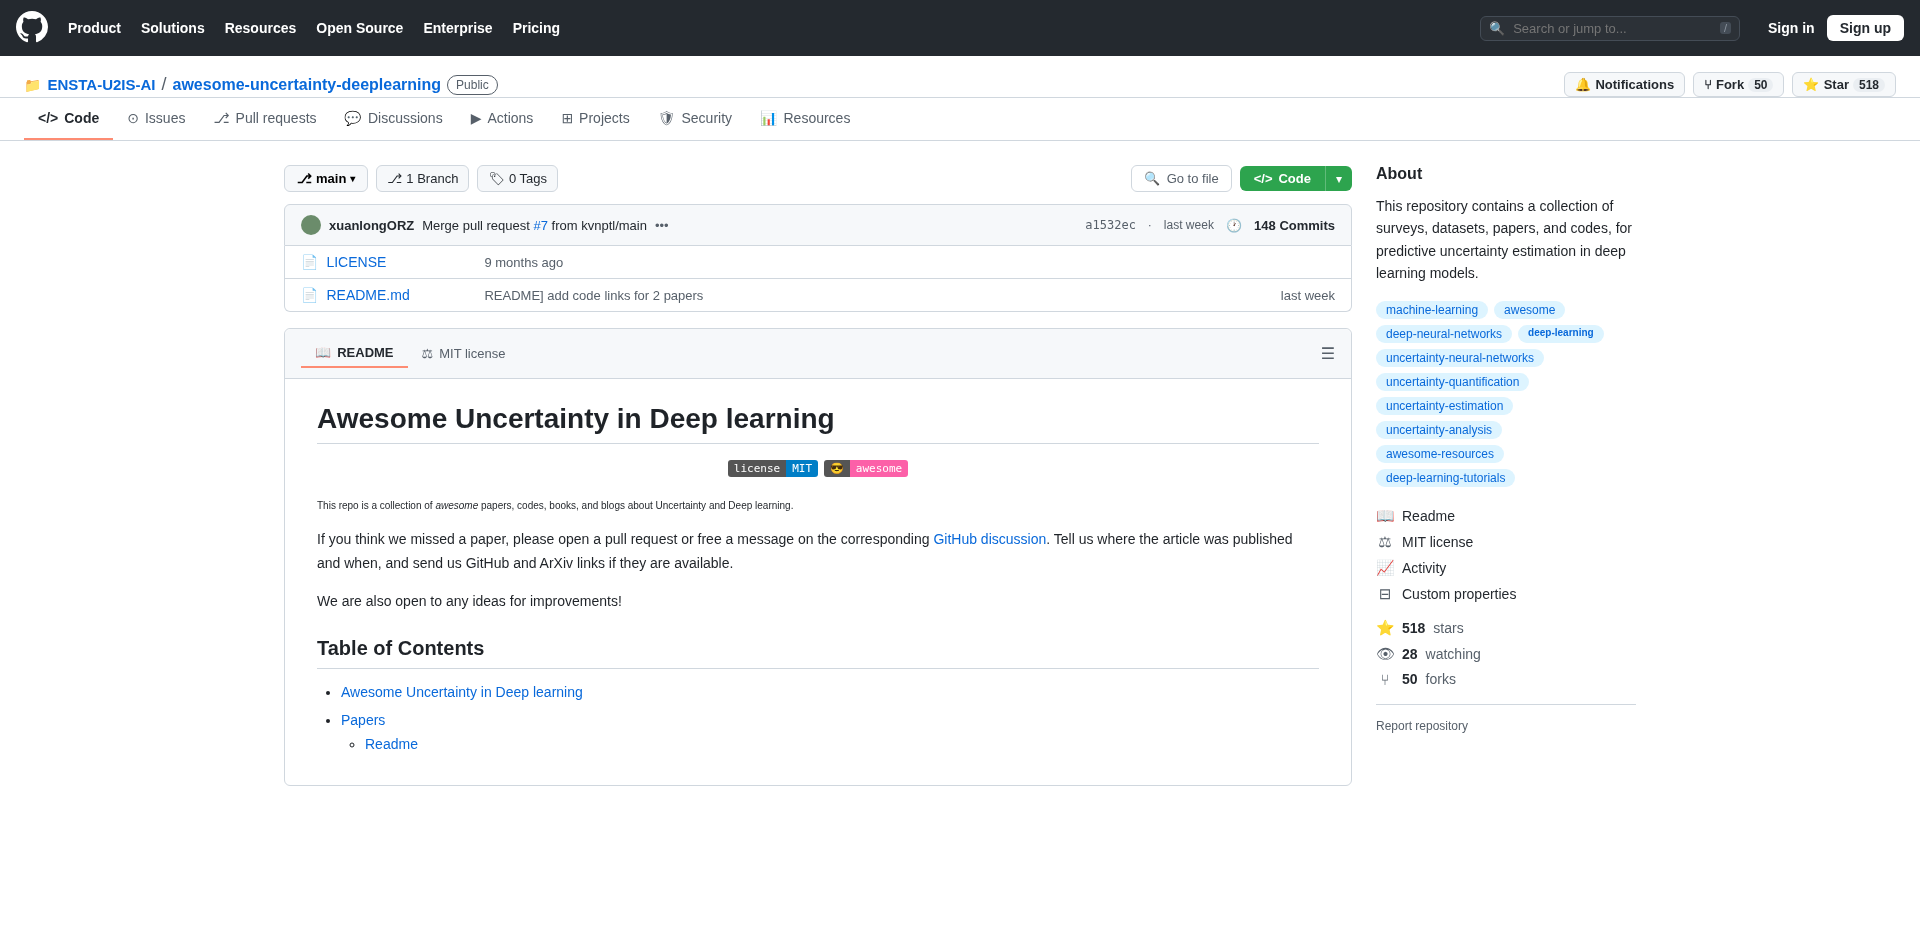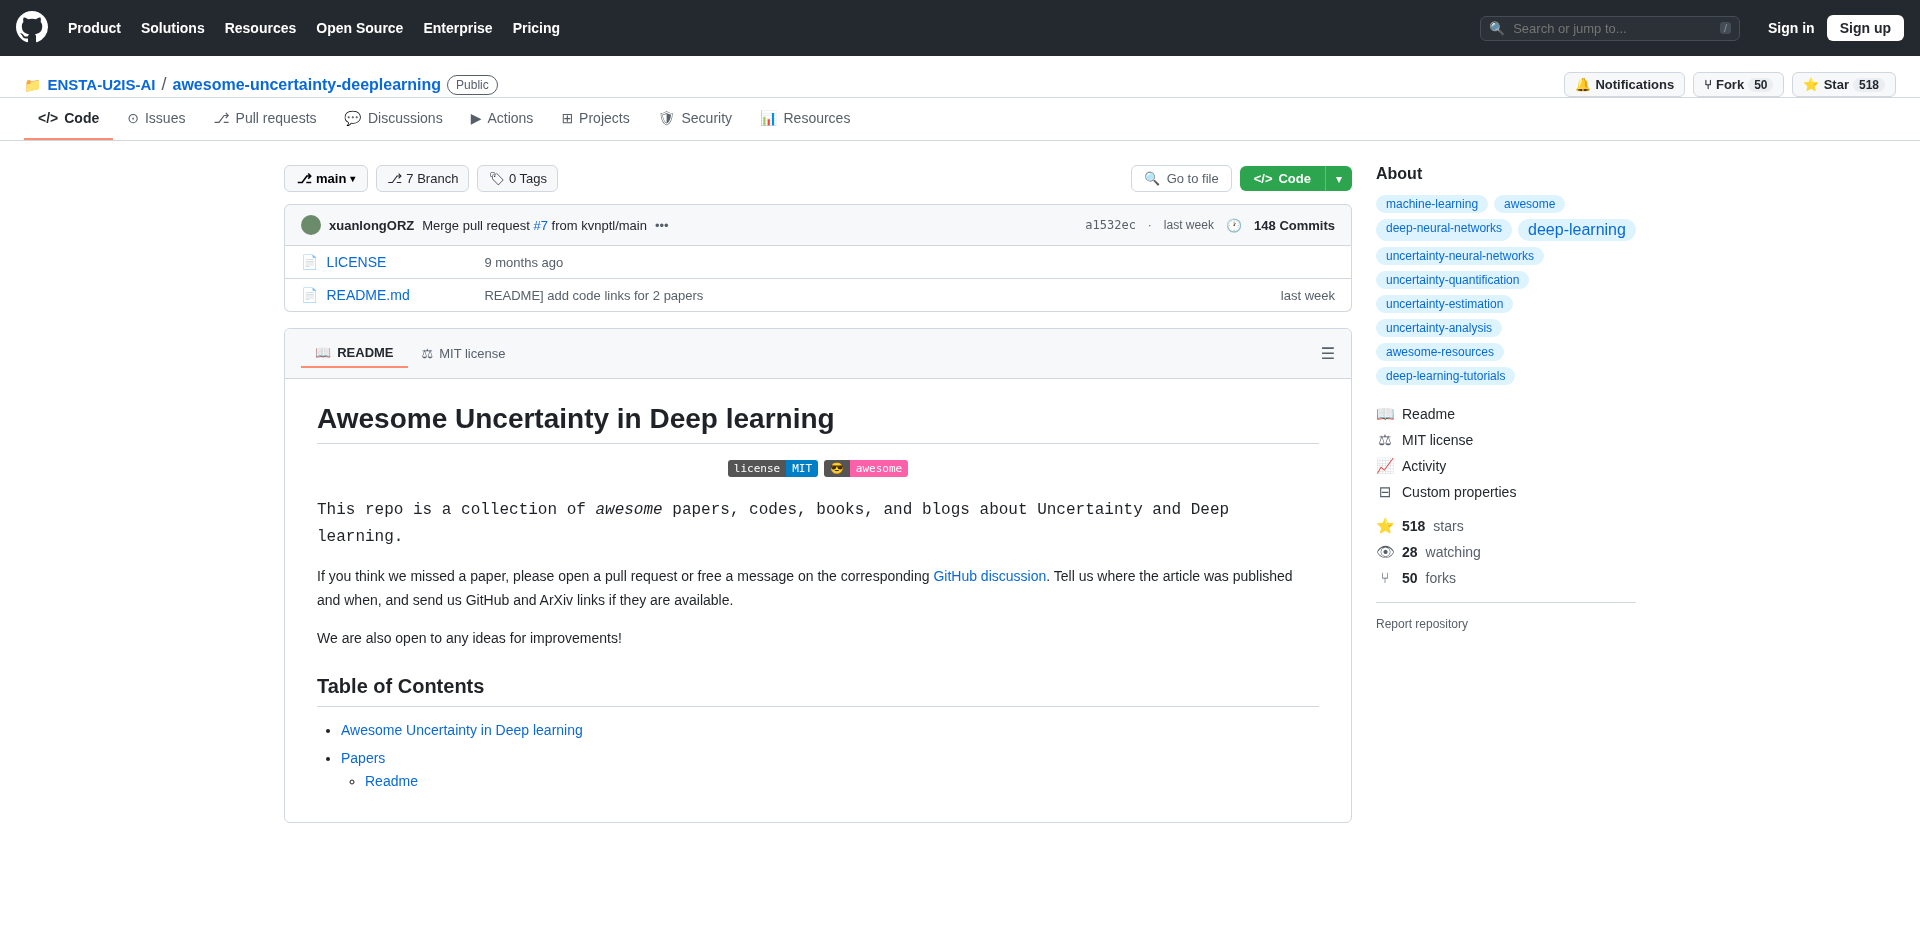--- a/index.html
+++ b/index.html
@@ -104,21 +104,21 @@
 
     <div style="display:flex;align-items:center;justify-content:space-between;margin-bottom:12px;">
       <div style="display:flex;align-items:center;gap:8px;">
         <button style="display:flex;align-items:center;gap:4px;background:#f6f8fa;border:1px solid #d0d7de;border-radius:6px;padding:5px 12px;cursor:pointer;font-size:13px;font-weight:600;">
           <span>⎇</span>
           <span>main</span>
           <span style="font-size:10px;">▾</span>
         </button>
         <a style="display:flex;align-items:center;gap:4px;color:#24292f;font-size:13px;font-weight:500;cursor:pointer;text-decoration:none;padding:5px 10px;background:#f6f8fa;border:1px solid #d0d7de;border-radius:6px;">
           <span>⎇</span>
-          <span>7 Branch</span>
+          <span>1 Branch</span>
         </a>
         <a style="display:flex;align-items:center;gap:4px;color:#24292f;font-size:13px;font-weight:500;cursor:pointer;text-decoration:none;padding:5px 10px;background:#f6f8fa;border:1px solid #d0d7de;border-radius:6px;">
           <span>🏷</span>
           <span>0 Tags</span>
         </a>
       </div>
       <div style="display:flex;align-items:center;gap:8px;">
         <div style="display:flex;align-items:center;gap:6px;border:1px solid #d0d7de;border-radius:6px;padding:5px 12px;background:#fff;color:#57606a;font-size:13px;cursor:pointer;">
           <span>🔍</span>
           <span>Go to file</span>
@@ -188,21 +188,21 @@
           <div style="display:flex;align-items:center;">
             <span style="background:#555;color:white;font-size:11px;padding:2px 6px;border-radius:3px 0 0 3px;font-family:monospace;">license</span>
             <span style="background:#007ec6;color:white;font-size:11px;padding:2px 6px;border-radius:0 3px 3px 0;font-family:monospace;">MIT</span>
           </div>
           <div style="display:flex;align-items:center;">
             <span style="background:#555;color:white;font-size:11px;padding:2px 6px;border-radius:3px 0 0 3px;font-family:monospace;">😎</span>
             <span style="background:#fc60a8;color:white;font-size:11px;padding:2px 6px;border-radius:0 3px 3px 0;font-family:monospace;">awesome</span>
           </div>
         </div>
 
-        <p style="font-size:16px;line-height:1.7;margin-bottom:14px;color:#1f2328;font-family:Liberation Mono, monospace;">
+        <p style="font-size:10px;line-height:1.7;margin-bottom:14px;color:#1f2328;">
           <span>This repo is a collection of </span><em>awesome</em><span> papers, codes, books, and blogs about Uncertainty and Deep learning.</span>
         </p>
         <p style="font-size:14px;line-height:1.7;margin-bottom:14px;color:#1f2328;">
           <span>If you think we missed a paper, please open a pull request or free a message on the corresponding </span><a style="color:#0969da;text-decoration:none;">GitHub discussion</a><span>. Tell us where the article was published and when, and send us GitHub and ArXiv links if they are available.</span>
         </p>
         <p style="font-size:14px;line-height:1.7;margin-bottom:24px;color:#1f2328;">We are also open to any ideas for improvements!</p>
 
         <h2 style="font-size:20px;font-weight:700;margin-bottom:12px;padding-bottom:8px;border-bottom:1px solid #d0d7de;">Table of Contents</h2>
         <ul style="padding-left:24px;">
           <li style="margin-bottom:4px;font-size:14px;line-height:1.7;">
@@ -217,27 +217,28 @@
             </ul>
           </li>
         </ul>
       </div>
     </div>
   </div>
 
   <div style="width:260px;flex-shrink:0;">
     <div>
       <h2 style="font-size:16px;font-weight:700;margin-bottom:12px;">About</h2>
+      <p style="font-size:14px;color:#1f2328;line-height:1.6;margin-bottom:16px;">This repository contains a collection of surveys, datasets, papers, and codes, for predictive uncertainty estimation in deep learning models.</p>
 
       
       <div style="display:flex;flex-wrap:wrap;gap:6px;margin-bottom:16px;">
         <span style="background:#ddf4ff;color:#0969da;border-radius:20px;padding:2px 10px;font-size:12px;font-weight:500;cursor:pointer;">machine-learning</span>
         <span style="background:#ddf4ff;color:#0969da;border-radius:20px;padding:2px 10px;font-size:12px;font-weight:500;cursor:pointer;">awesome</span>
         <span style="background:#ddf4ff;color:#0969da;border-radius:20px;padding:2px 10px;font-size:12px;font-weight:500;cursor:pointer;">deep-neural-networks</span>
-        <span style="background:#ddf4ff;color:#0969da;border-radius:20px;padding:2px 10px;font-size:16px;font-weight:400;cursor:pointer;">deep-learning</span>
+        <span style="background:#ddf4ff;color:#0969da;border-radius:20px;padding:2px 10px;font-size:10px;font-weight:700;cursor:pointer;">deep-learning</span>
         <span style="background:#ddf4ff;color:#0969da;border-radius:20px;padding:2px 10px;font-size:12px;font-weight:500;cursor:pointer;">uncertainty-neural-networks</span>
         <span style="background:#ddf4ff;color:#0969da;border-radius:20px;padding:2px 10px;font-size:12px;font-weight:500;cursor:pointer;">uncertainty-quantification</span>
         <span style="background:#ddf4ff;color:#0969da;border-radius:20px;padding:2px 10px;font-size:12px;font-weight:500;cursor:pointer;">uncertainty-estimation</span>
         <span style="background:#ddf4ff;color:#0969da;border-radius:20px;padding:2px 10px;font-size:12px;font-weight:500;cursor:pointer;">uncertainty-analysis</span>
         <span style="background:#ddf4ff;color:#0969da;border-radius:20px;padding:2px 10px;font-size:12px;font-weight:500;cursor:pointer;">awesome-resources</span>
         <span style="background:#ddf4ff;color:#0969da;border-radius:20px;padding:2px 10px;font-size:12px;font-weight:500;cursor:pointer;text-align:right;">deep-learning-tutorials</span>
       </div>
 
       
       <a style="display:flex;align-items:center;gap:8px;padding:4px 0;color:#24292f;cursor:pointer;font-size:14px;text-decoration:none;">

